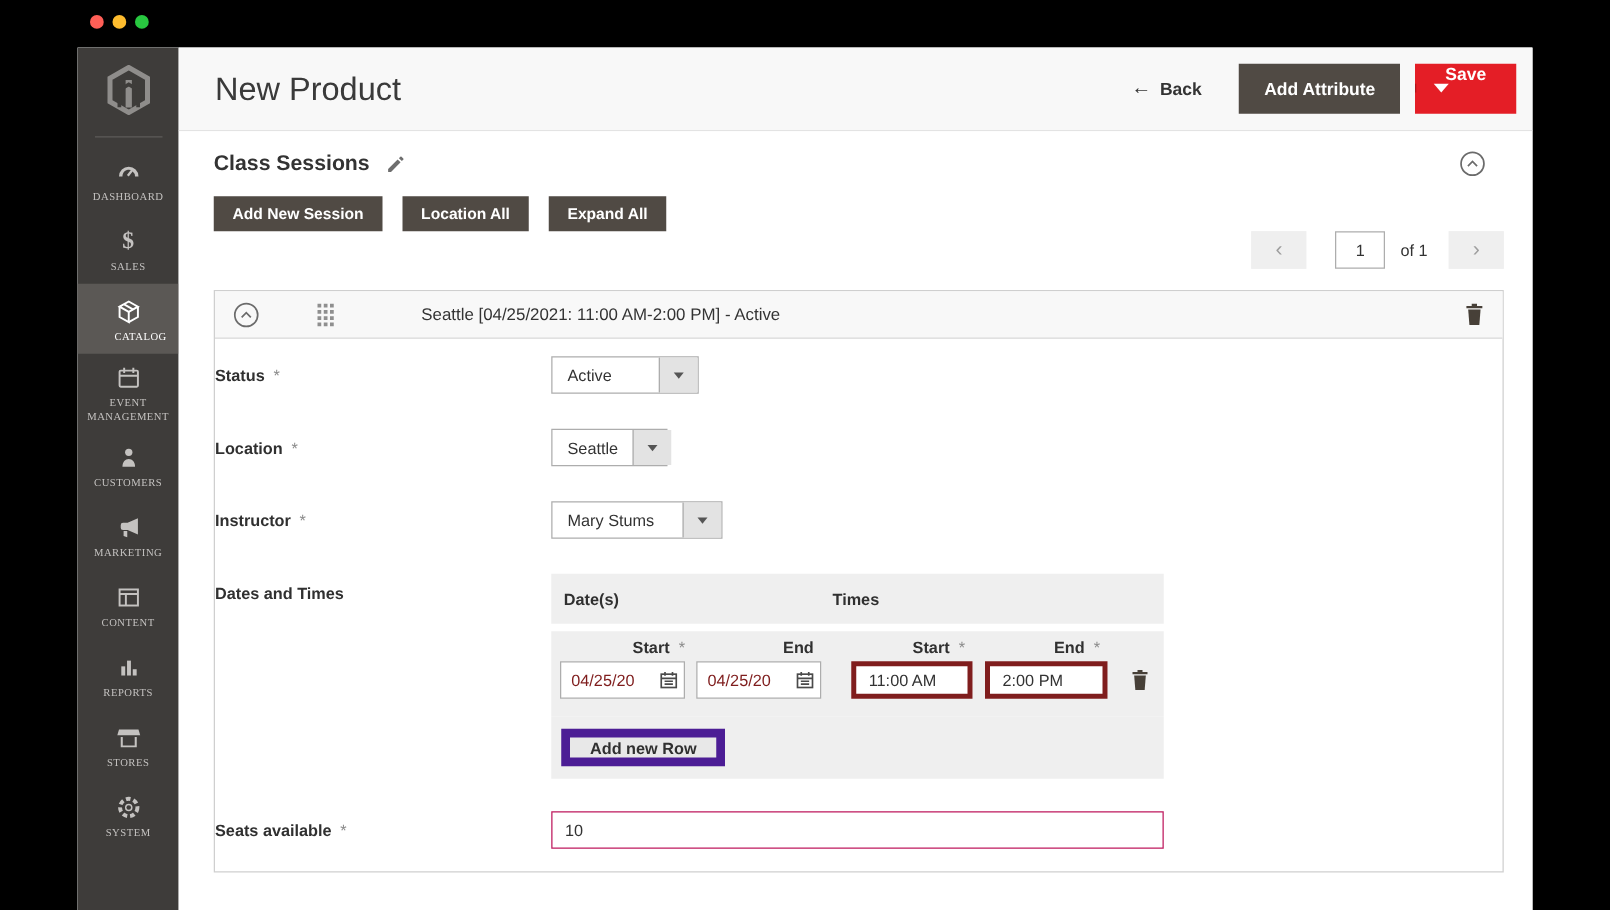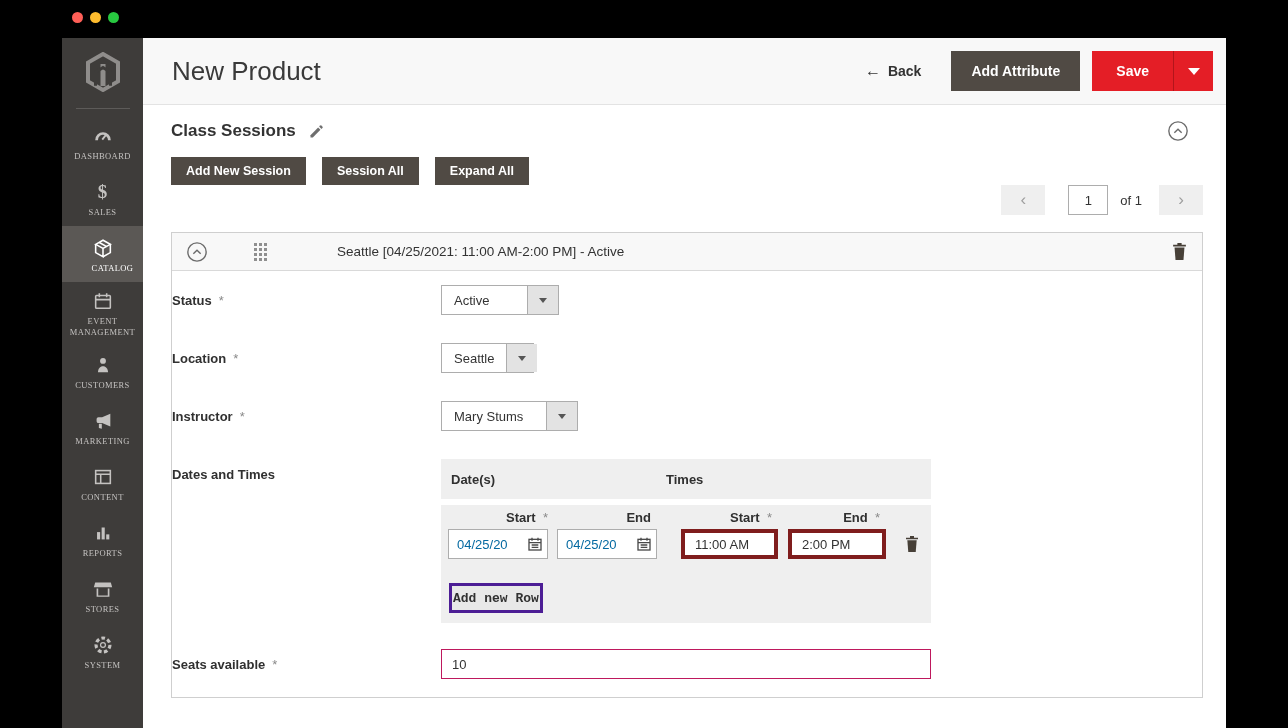--- a/index.html
+++ b/index.html
@@ -41,21 +41,21 @@
   .page-title { font-size:26px; color:#3a3a3a; font-weight:400; }
   .header-actions { margin-left:auto; display:flex; align-items:center; }
   .back-link { display:flex; align-items:center; gap:7px; color:#333; font-size:14px; font-weight:bold; cursor:pointer; }
   .back-arrow { font-size:16px; font-weight:normal; }
   .btn-attr {
     margin-left:30px; height:40px; padding:0 20px; background:#504a44; color:#fff;
     font-size:14px; font-weight:bold; border:none; cursor:pointer;
     font-family:"Liberation Sans", sans-serif;
   }
   .btn-save {
-    margin-left:12px; height:40px; display:flex; align-items:stretch; background:#e41e26; cursor:pointer;
+    margin-left:12px; height:40px; display:flex; align-items:stretch; background:#e41e26; cursor:pointer;flex-direction:column;
   }
   .btn-save .save-main { padding:0 24px; display:flex; align-items:center; color:#fff; font-size:14px; font-weight:bold; }
   .btn-save .save-caret {
     width:40px; border-left:1px solid #b2151b; display:flex; align-items:center; justify-content:center;
   }
   .caret-down { width:0; height:0; border-left:6px solid transparent; border-right:6px solid transparent; border-top:7px solid #fff; }
   
   .content { flex:1; padding:0 23px 0 28px; background:#fff; overflow:hidden; }
   .section-head { margin-top:14px; height:24px; display:flex; align-items:center; }
   .section-title { font-size:17px; font-weight:bold; color:#333; }
@@ -108,34 +108,34 @@
   .dt-head .col-times { font-size:13px; font-weight:bold; color:#303030; }
   .dt-row { padding:5px 0 14px 7px; margin-bottom:0; }
   .dt-subhead { display:flex; margin-bottom:4px; }
   .dt-subhead span { font-size:13px; font-weight:bold; color:#303030; text-align:right; }
   .dt-subhead .star { color:#8a8a8a; font-weight:normal; }
   .sh1 { width:100px; } .sh2 { width:103px; } .sh3 { width:121px; } .sh4 { width:108px; }
   .dt-inputs { display:flex; align-items:center; }
   .date-box { position:relative; width:100px; }
   .date-box + .date-box { margin-left:9px; }
   .date-box input {
-    width:100%; height:30px; border:1px solid #adadad; font-size:13px; color:#0369a1;
+    width:100%; height:30px; border:1px solid #adadad; font-size:13px; color:#7f1d1d;
     padding:0 26px 0 8px; font-family:"Liberation Sans", sans-serif; background:#fff;
   }
   .cal-icon { position:absolute; right:5px; top:7px; pointer-events:auto; cursor:pointer; }
   .time-input {
     height:30px; border:4px solid #7f1d1d; font-size:13px; color:#333; padding:0 8px 0 10px;
     font-family:"Liberation Sans", sans-serif; background:#fff;
   }
   .t1 { width:97px; margin-left:24px; } .t2 { width:98px; margin-left:10px; }
   .row-trash { margin-left:18px; cursor:pointer; display:flex; }
   .dt-addrow { height:50px; display:flex; align-items:center; padding-left:8px; }
   .btn-addrow {
-    height:30px; padding:0 1px; background:#e8e8e8; border:3px solid #4c1d95; color:#303030;
-    font-size:13px; font-weight:bold; cursor:pointer; font-family:Liberation Mono, monospace;
+    height:30px; padding:0 16px; background:#e8e8e8; border:7px solid #4c1d95; color:#303030;
+    font-size:13px; font-weight:bold; cursor:pointer; font-family:Liberation Sans, sans-serif;
   }
   .seats-input {
     width:490px; height:30px; border:1px solid #be185d; font-size:13px; color:#333; padding:0 10px;
     font-family:"Liberation Sans", sans-serif; background:#fff;
   }
   .mb0 { margin-bottom:26px; }
 </style>
 </head>
 <body>
 
@@ -289,21 +289,21 @@
         <span class="collapse-circle">
           <svg width="22" height="22" viewBox="0 0 24 24" fill="none" stroke="#6b6b6b" stroke-width="1.5">
             <circle cx="12" cy="12" r="10"></circle>
             <path d="M8 14l4-4 4 4"></path>
           </svg>
         </span>
       </div>
 
       <div class="section-toolbar">
         <button class="btn-dark">Add New Session</button>
-        <button class="btn-dark">Session All</button>
+        <button class="btn-dark">Location All</button>
         <button class="btn-dark">Expand All</button>
       </div>
 
       <div class="pagination">
         <span class="pg-btn">‹</span>
         <input class="pg-num" value="1" style="">
         <span class="pg-of">of 1</span>
         <span class="pg-btn">›</span>
       </div>
 

